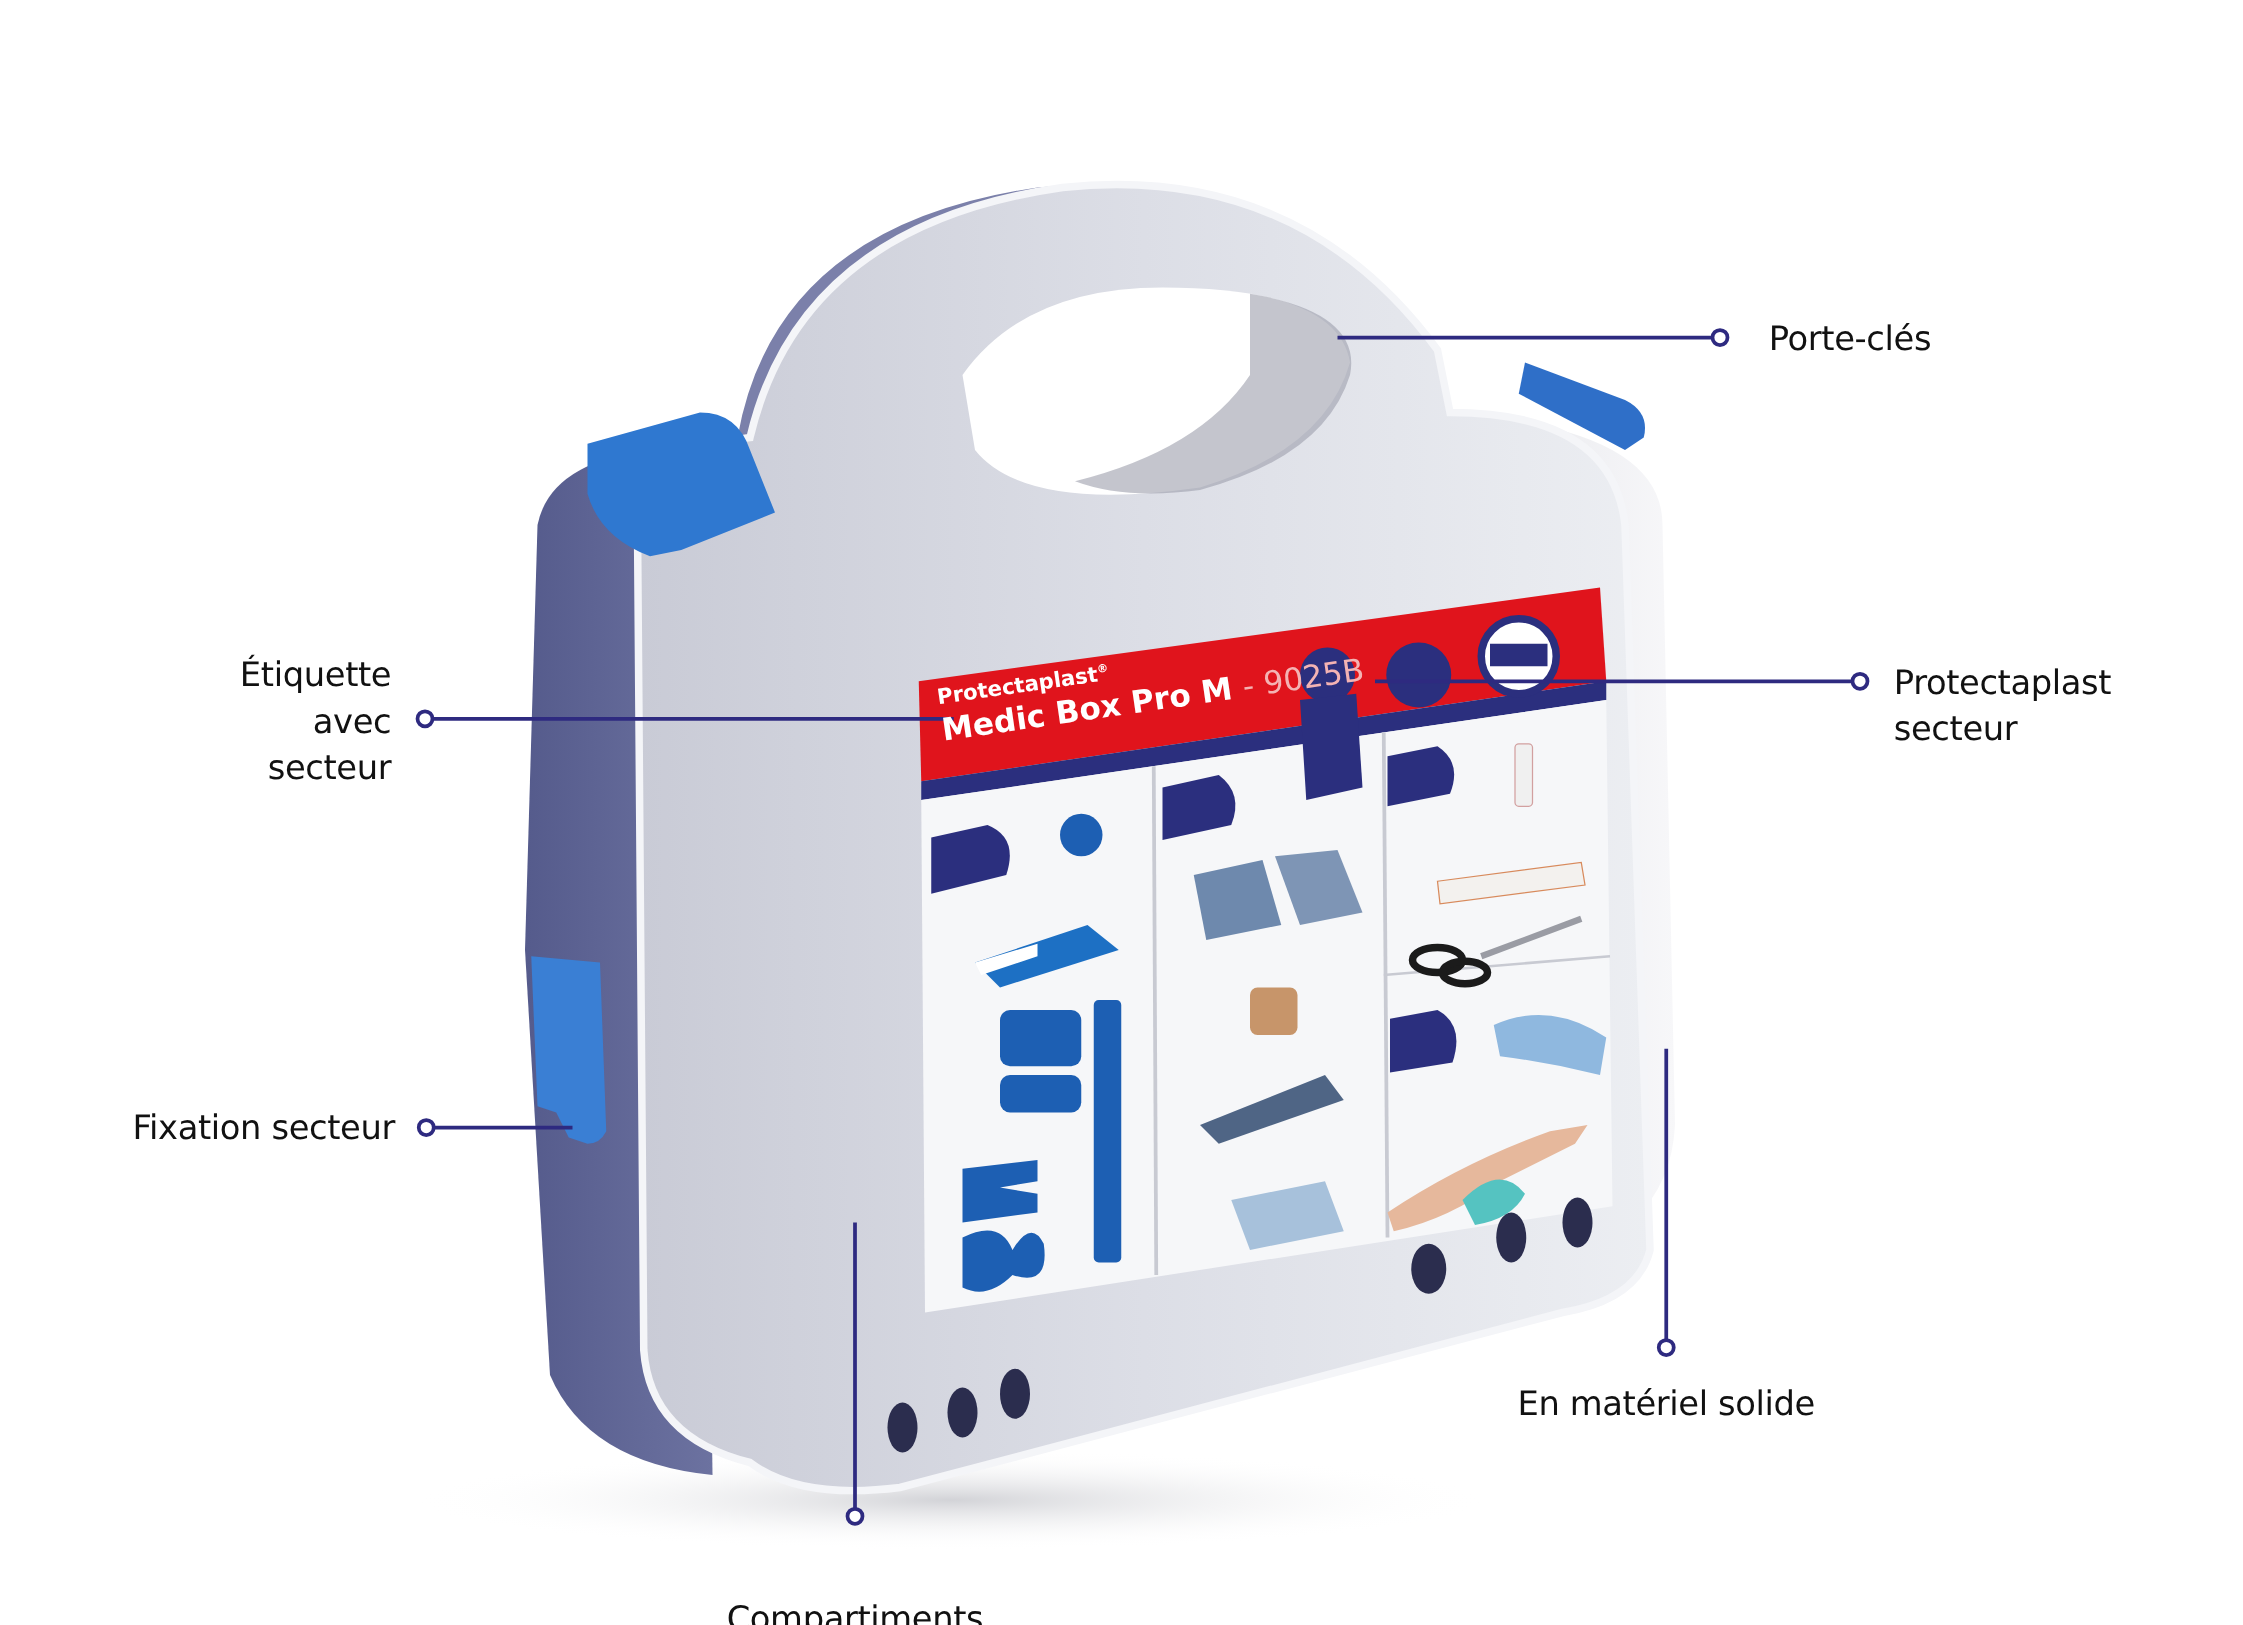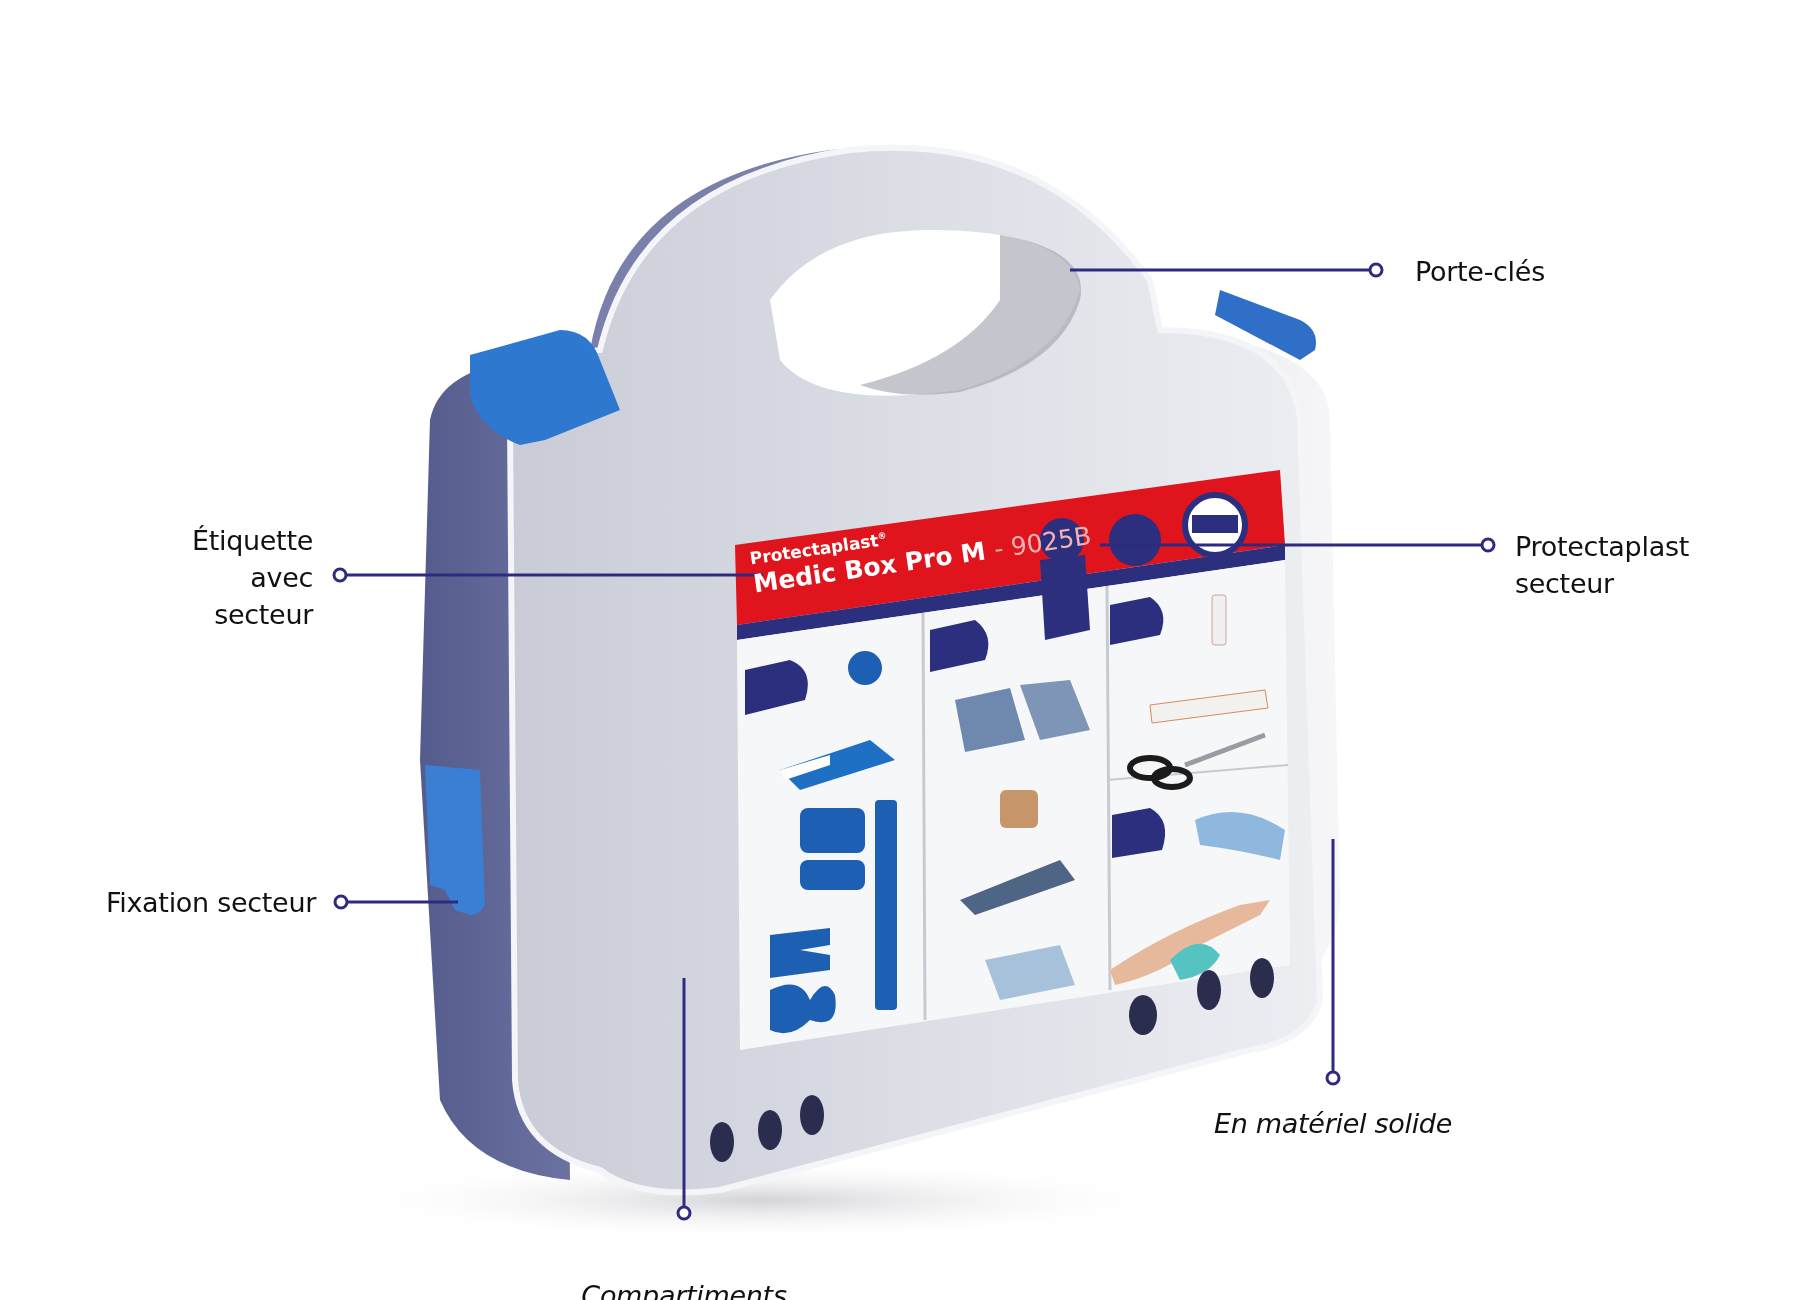--- a/index.html
+++ b/index.html
@@ -1,21 +1,21 @@
 <!DOCTYPE html>
 <html><head>
 <meta charset="utf-8">
 <style>
   html,body{margin:0;padding:0;background:#fff;}
   body{width:1794px;height:1300px;position:relative;overflow:hidden;font-family:"DejaVu Sans","Liberation Sans",sans-serif;}
   .stage{position:absolute;left:0;top:0;width:1794px;height:1300px;}
   svg.art{position:absolute;left:0;top:0;}
   .callout-label{position:absolute;font-size:27px;line-height:37px;color:#111;font-family:"DejaVu Sans","Liberation Sans",sans-serif;letter-spacing:-0.3px;}
   .right{text-align:right;}
-  .center{text-align:center;font-style:italic;}
+  .center{text-align:center;}
   .lbl-text{white-space:pre-line;display:block;}
 </style>
 </head>
 <body>
 
 <div class="stage">
 
   <svg class="art" width="1794" height="1300" viewBox="0 0 1794 1300">
     <defs>
       <linearGradient id="gBody" x1="0" y1="0" x2="1" y2="0">

